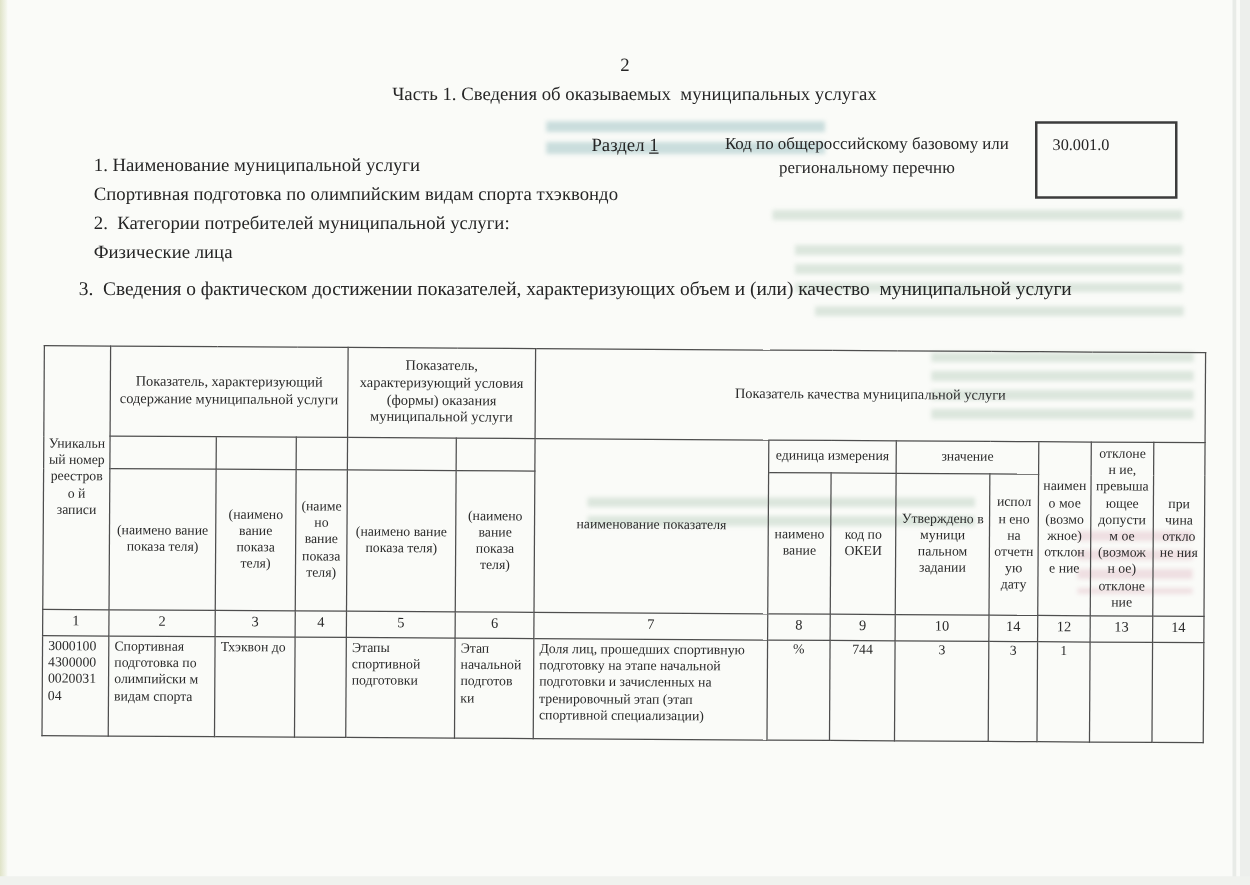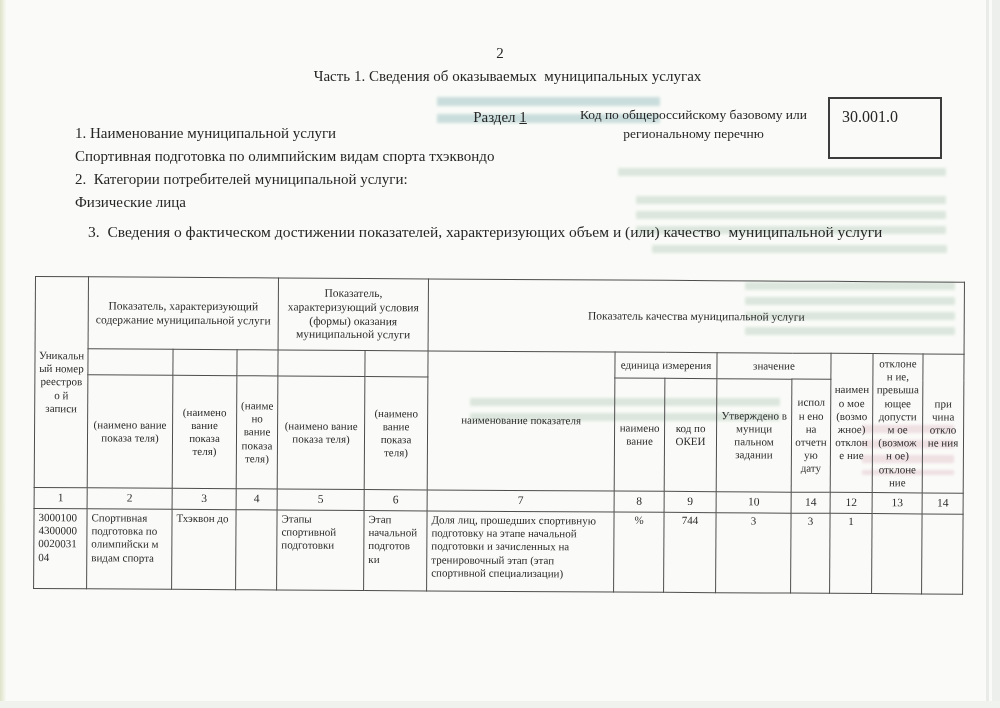--- a/index.html
+++ b/index.html
@@ -2,26 +2,26 @@
 <html><head>
 <meta charset="utf-8">
 <style>
   html,body{margin:0;padding:0;background:#fff;}
   .page{position:relative;width:1000px;height:708px;background:#fafbf8;overflow:hidden;
         font-family:"Liberation Serif","DejaVu Serif",serif;color:#262626;}
   .abs{position:absolute;}
   .pre{white-space:pre-wrap;}
   .centerband{left:30px;width:940px;text-align:center;}
   .t15{font-size:15px;line-height:1.3;}
-  .t155{font-size:15.5px;line-height:1.3;margin-left:25px;}
+  .t155{font-size:15.5px;line-height:1.3;}
   .underln{text-decoration:underline;}
   
   .codelabel{left:575px;top:106px;width:237px;text-align:center;font-size:13.5px;line-height:18.5px;}
   .codebox{left:828px;top:97px;width:114px;height:62px;border:2px solid #3c3c3c;box-sizing:border-box;}
-  .codeval{padding:9px 0 0 12px;font-size:16px;}
+  .codeval{padding:9px 0 0 12px;font-size:13px;}
   
   .tablewrap{left:35px;top:276px;transform:rotate(0.35deg);transform-origin:0 0;}
   table.grid{border-collapse:collapse;table-layout:fixed;width:929px;}
   .grid td{border:1px solid #4e4e4e;font-size:11px;line-height:1.2;padding:1px 3px;
            vertical-align:middle;text-align:center;overflow-wrap:break-word;color:#2b2b2b;}
   .grid td.hdrbig{font-size:11.5px;}
   .grid td.data{vertical-align:top;text-align:left;padding:2px 4px;}
   .grid td.dnum{vertical-align:top;text-align:center;}
   .grid tr.rnum td{font-size:11.5px;padding:0 2px;}
   

